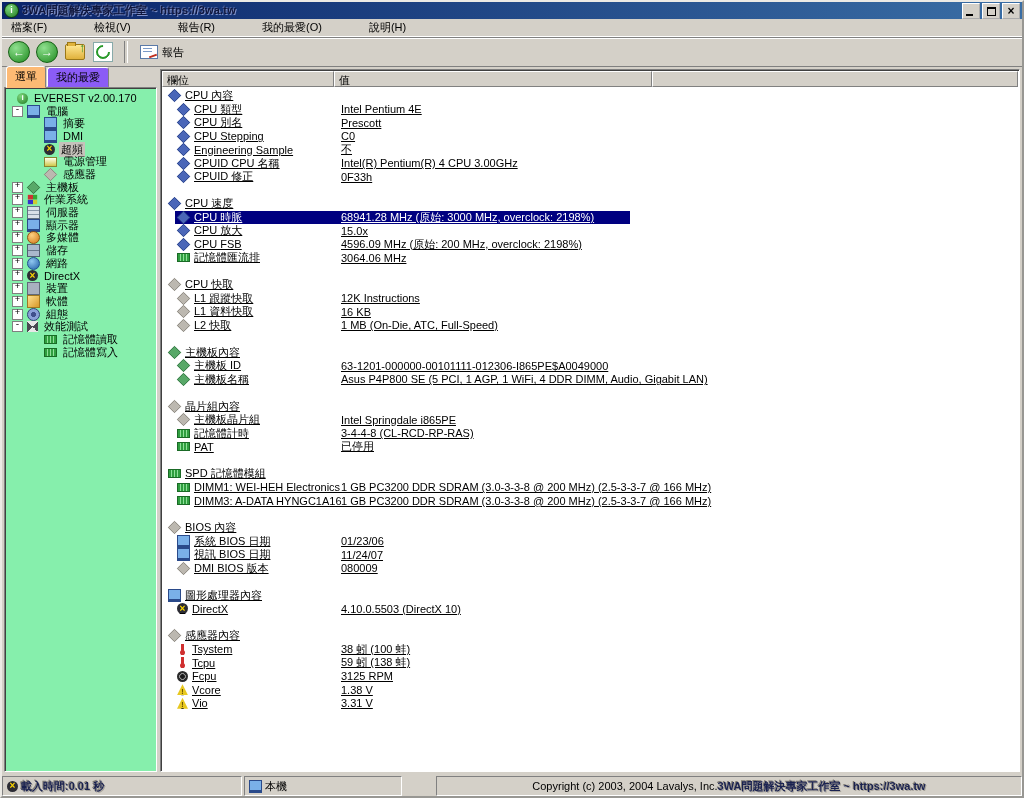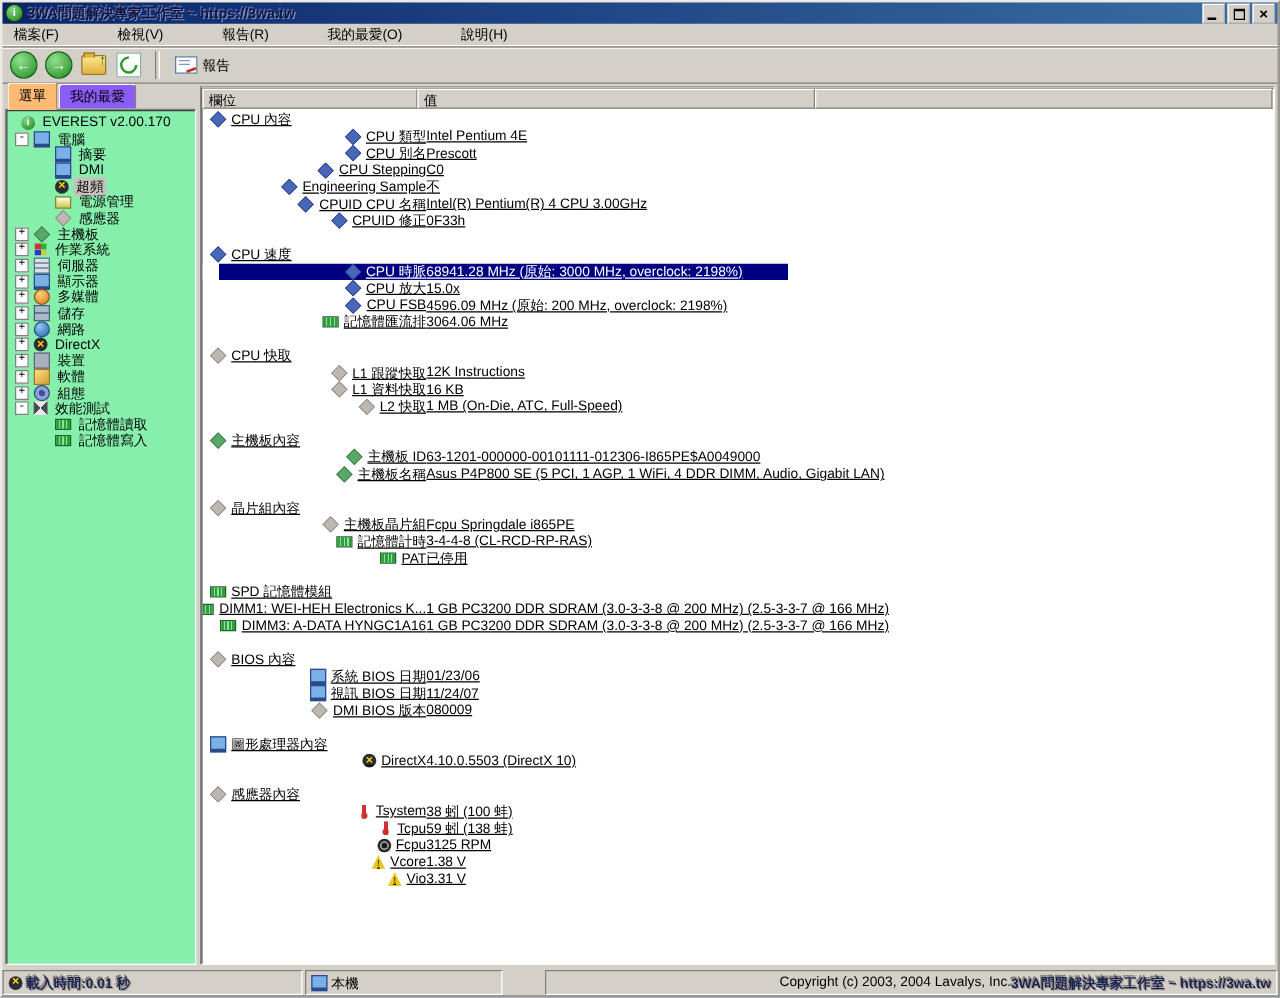--- a/index.html
+++ b/index.html
@@ -70,21 +70,21 @@
   .colheads{height:16px;flex:0 0 16px;display:flex;}
   .colhead{background:#d4d0c8;border:1px solid;border-color:#fff #808080 #808080 #fff;
            padding:1px 4px;overflow:hidden;white-space:nowrap;}
   .ch-field{width:162px;flex:0 0 162px;}
   .ch-value{width:308px;flex:0 0 308px;}
   .ch-rest{flex:1;}
   .rows{flex:1;overflow:hidden;padding-top:2px;}
   .crow{height:13.5px;display:flex;align-items:center;white-space:nowrap;text-decoration:underline;}
   .cell-f{width:164px;flex:0 0 164px;display:flex;align-items:center;overflow:hidden;}
   .m-section .cell-f{padding-left:6px;}
-  .m-item .cell-f{padding-left:15px;justify-content:flex-end;}
+  .m-item .cell-f{padding-left:15px;}
   .cell-v{flex:1;overflow:hidden;}
   .crow.m-selected{background:linear-gradient(to right,#fff 0 13px,#000080 13px 468px,#fff 468px);color:#fff;}
   
   .icon{width:11px;height:11px;flex:0 0 11px;margin-right:4px;position:relative;
         display:inline-flex;align-items:center;justify-content:center;font-size:8px;line-height:1;}
   .icon.m-cpu{background:#4a66b8;border:1px solid #203a80;transform:rotate(45deg) scale(.72);}
   .icon.m-chip{background:#bcb8b0;border:1px solid #7e7a72;transform:rotate(45deg) scale(.72);}
   .icon.m-board{background:#58a868;border:1px solid #2a6a3a;transform:rotate(45deg) scale(.72);}
   .icon.m-memory{height:7px;background:linear-gradient(to right,#2f9e3f 0 2px,#8fe09a 2px 3px,#2f9e3f 3px 5px,#8fe09a 5px 6px,#2f9e3f 6px 8px,#8fe09a 8px 9px,#2f9e3f 9px);border:1px solid #1a6a26;}
   .icon.m-monitor{height:9px;background:#7ab0e8;border:1px solid #2a4a8a;border-bottom-width:3px;}
@@ -110,21 +110,21 @@
   .icon.m-fan{background:radial-gradient(circle,#1a1a1a 28%,#909090 30% 44%,#2a2a2a 46%);border-radius:50%;}
   .icon.m-volt{background:#e8c820;clip-path:polygon(50% 0,0 100%,100% 100%);}
   .icon.m-volt::after{content:"!";color:#604a00;font-weight:bold;font-size:7px;margin-top:3px;}
   
   .statusbar{height:20px;flex:0 0 20px;display:flex;align-items:stretch;padding-top:2px;}
   .sseg{border:1px solid;border-color:#808080 #fff #fff #808080;display:flex;align-items:center;
         padding:0 4px;margin-right:2px;overflow:hidden;white-space:nowrap;}
   .sseg .icon{margin-right:3px;}
   .ss-load{width:230px;flex:0 0 230px;}
   .ss-host{width:148px;flex:0 0 148px;}
-  .ss-copy{flex:1;margin-right:0;justify-content:flex-end;margin-left:32px;}
+  .ss-copy{flex:1;margin-right:0;justify-content:center;margin-left:32px;}
   .watermark{font-weight:bold;color:#1a2250;text-shadow:1px 1px 0 #a8a49c,-1px -1px 0 #807c74;}
 </style>
 </head>
 <body>
 
 <div class="window">
 
   <div class="titlebar">
     <span class="app-icon">i</span>
     <span class="title-text">3WA問題解決專家工作室 ~ https://3wa.tw</span>
@@ -510,21 +510,21 @@
               <span class="fname">晶片組內容</span>
             </span>
             <span class="cell-v"></span>
           </div>
 
           <div class="crow m-item">
             <span class="cell-f">
               <span class="icon m-chip"></span>
               <span class="fname">主機板晶片組</span>
             </span>
-            <span class="cell-v">Fcpu Springdale i865PE</span>
+            <span class="cell-v">Intel Springdale i865PE</span>
           </div>
 
           <div class="crow m-item">
             <span class="cell-f">
               <span class="icon m-memory"></span>
               <span class="fname">記憶體計時</span>
             </span>
             <span class="cell-v">3-4-4-8  (CL-RCD-RP-RAS)</span>
           </div>
 

